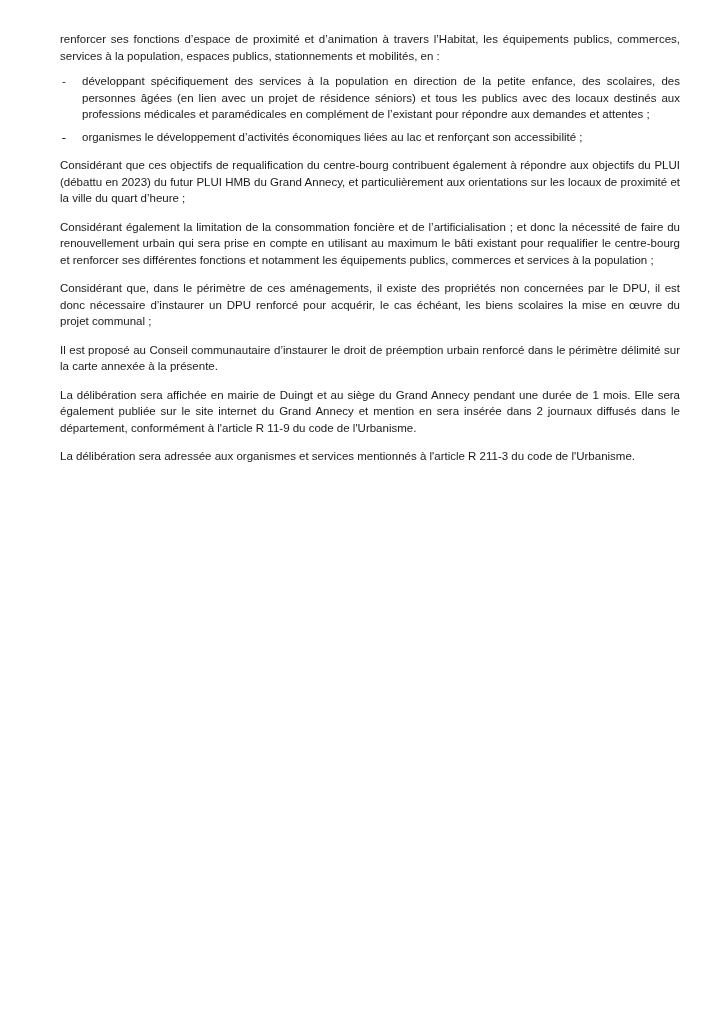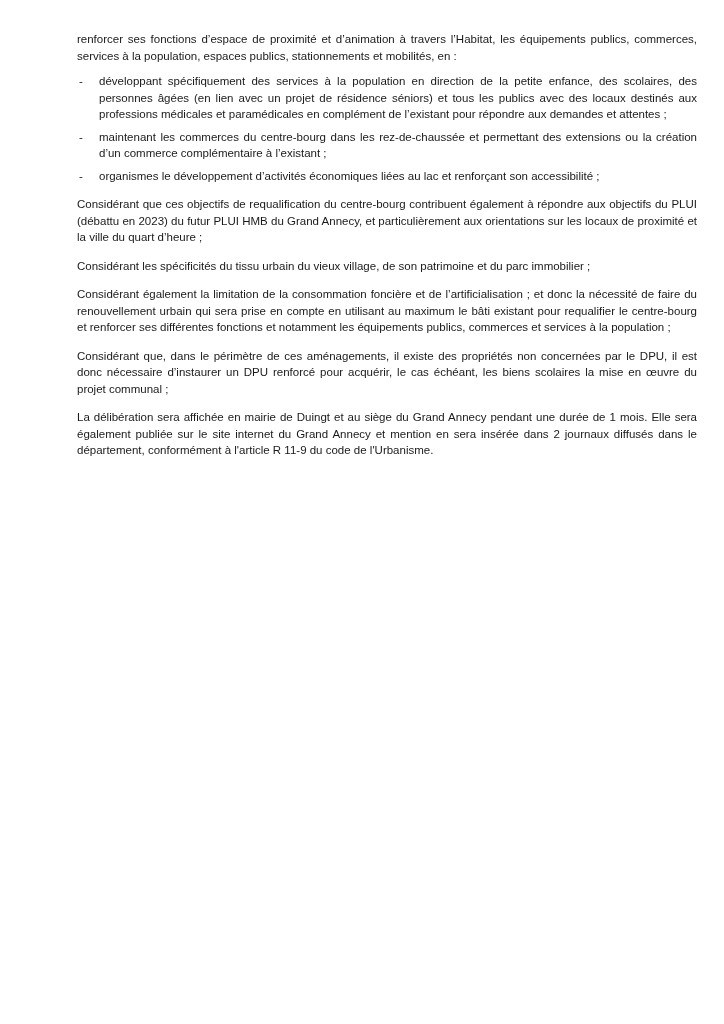--- a/index.html
+++ b/index.html
@@ -13,21 +13,21 @@
     height: 1024px;
     background: #ffffff;
     color: #1a1a1a;
     font-family: "Liberation Sans", sans-serif;
     font-size: 11.5px;
     line-height: 16.5px;
     overflow: hidden;
   }
   .content {
     position: absolute;
-    left: 77px;
+    left: 60px;
     top: 31px;
     width: 620px;
     text-align: justify;
   }
   .para {
     margin: 0 0 12px 0;
   }
   .bullet-list {
     list-style: none;
     margin: 0 0 12px 0;
@@ -61,34 +61,34 @@
 
     <p class="para intro">renforcer ses fonctions d’espace de proximité et d’animation à travers l’Habitat, les équipements publics, commerces, services à la population, espaces publics, stationnements et mobilités, en :</p>
 
     <ul class="bullet-list">
       <li class="bullet-item">
         <span class="bullet-marker">-</span>
         <span>développant spécifiquement des services à la population en direction de la petite enfance, des scolaires, des personnes âgées (en lien avec un projet de résidence séniors) et tous les publics avec des locaux destinés aux professions médicales et paramédicales en complément de l’existant pour répondre aux demandes et attentes ;</span>
       </li>
       <li class="bullet-item">
         <span class="bullet-marker">-</span>
-        <span>maintenant les commerces du centre-bourg dans les rez-de-chaussée et permettant des extensions ou la création d’un commerce complémentaire à l’existant ;</span>
       </li>
       <li class="bullet-item">
         <span class="bullet-marker">-</span>
         <span>organismes le développement d’activités économiques liées au lac et renforçant son accessibilité ;</span>
       </li>
     </ul>
 
     <p class="para"><span>Considérant que ces objectifs de requalification du centre-bourg contribuent également à répondre aux objectifs du PLUI </span><span class="italic">(débattu en 2023)</span><span> du futur PLUI HMB du Grand Annecy, et particulièrement aux orientations sur les locaux de proximité et la ville du quart d’heure ;</span></p>
 
-    <p class="para">Considérant les spécificités du tissu urbain du vieux village, de son patrimoine et du parc immobilier ;</p>
 
     <p class="para">Considérant également la limitation de la consommation foncière et de l’artificialisation ; et donc la nécessité de faire du renouvellement urbain qui sera prise en compte en utilisant au maximum le bâti existant pour requalifier le centre-bourg et renforcer ses différentes fonctions et notamment les équipements publics, commerces et services à la population ;</p>
 
     <p class="para">Considérant que, dans le périmètre de ces aménagements, il existe des propriétés non concernées par le DPU, il est donc nécessaire d’instaurer un DPU renforcé pour acquérir, le cas échéant, les biens scolaires la mise en œuvre du projet communal ;</p>
 
+    <p class="para">Il est proposé au Conseil communautaire d’instaurer le droit de préemption urbain renforcé dans le périmètre délimité sur la carte annexée à la présente.</p>
 
     <p class="para">La délibération sera affichée en mairie de Duingt et au siège du Grand Annecy pendant une durée de 1 mois. Elle sera également publiée sur le site internet du Grand Annecy et mention en sera insérée dans 2 journaux diffusés dans le département, conformément à l'article R 11-9 du code de l'Urbanisme.</p>
 
+    <p class="para">La délibération sera adressée aux organismes et services mentionnés à l'article R 211-3 du code de l'Urbanisme.</p>
 
   </div>
 </div>
 
 </body></html>

